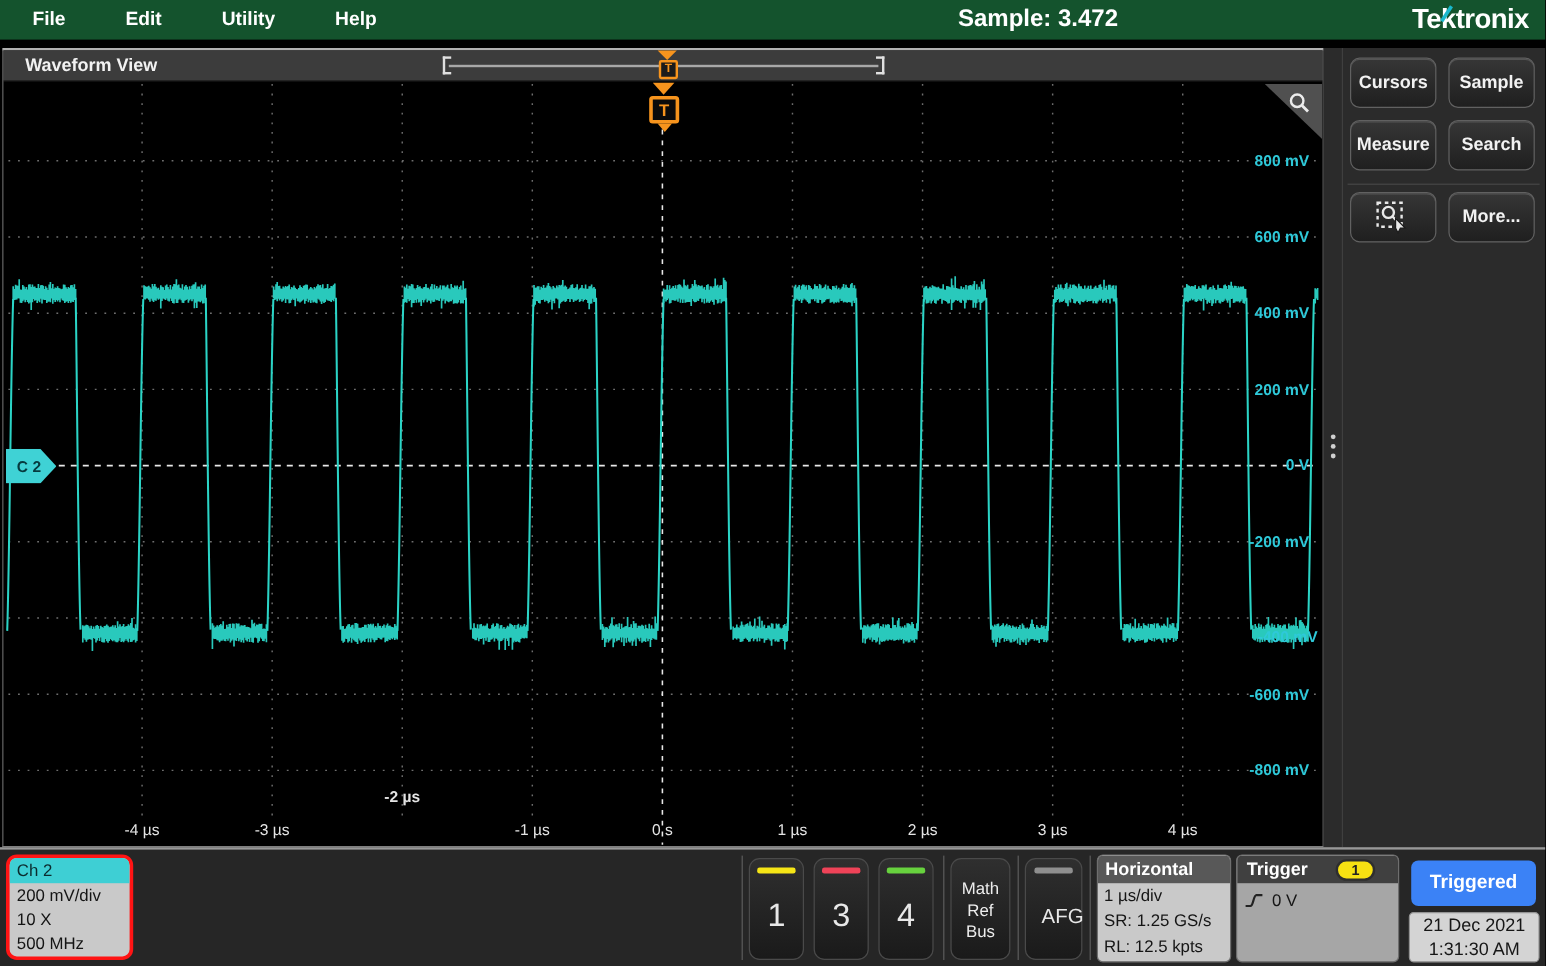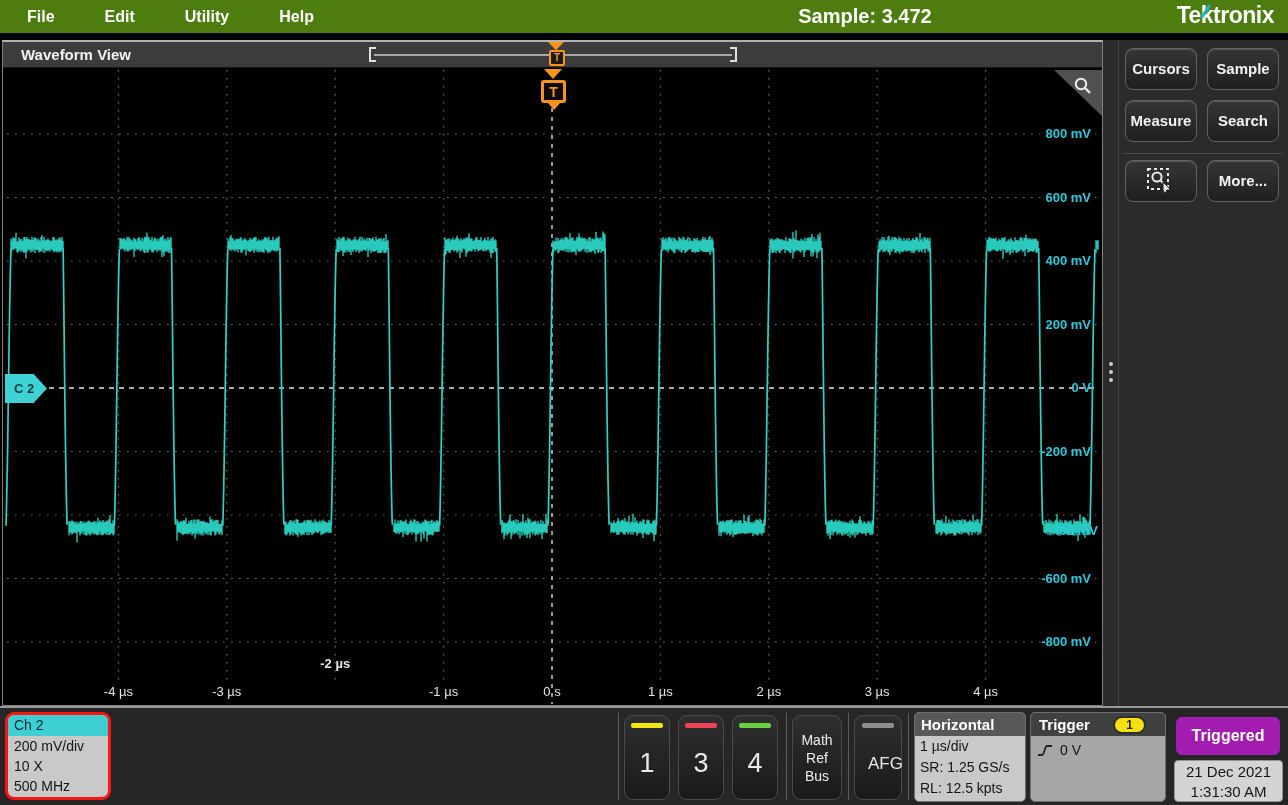--- a/index.html
+++ b/index.html
@@ -1,20 +1,20 @@
 <!DOCTYPE html>
 <html><head>
 <meta charset="utf-8">
 <style>
   html,body{margin:0;padding:0;background:#000;}
   *{box-sizing:border-box;font-family:"Liberation Sans", sans-serif;}
   #app{position:relative;width:1288px;height:805px;background:#000;overflow:hidden;}
 
   
-  #menubar{position:absolute;left:0;top:0;width:1288px;height:33px;background:#4d7c0f;}
+  #menubar{position:absolute;left:0;top:0;width:1288px;height:33px;background:#14532d;}
   #menu-items{position:absolute;left:27px;top:0;height:33px;display:flex;gap:50px;align-items:center;}
   .menu-item{color:#fff;font-size:16px;font-weight:700;cursor:default;}
   #sample-readout{position:absolute;left:770px;top:0;width:190px;height:33px;line-height:33px;text-align:center;color:#fff;font-size:20px;font-weight:700;}
   #brand{position:absolute;right:14px;top:2px;color:#fff;font-size:23px;font-weight:800;letter-spacing:-0.5px;}
   #brand .k{position:relative;display:inline-block;}
   #brand .k::after{content:"";position:absolute;left:3px;top:2px;width:3px;height:15px;background:#19b8cc;transform:rotate(33deg);}
 
   
   #wave-panel{position:absolute;left:2px;top:40px;width:1101px;height:666px;background:#000;border:1px solid #7f7f7f;border-top:2px solid #b2b2b2;}
   #wave-header{position:absolute;left:0;top:0;right:0;height:26px;background:#3c3c3c;border-bottom:1px solid #141414;}
@@ -212,19 +212,19 @@
       <div id="trig-head">Trigger</div>
       <div id="trig-badge">1</div>
       <div id="trig-body">
         <svg width="16" height="13">
           <path d="M1 11 L5 11 C7.5 11 7.5 2 10 2 L15 2" fill="none" stroke="#222" stroke-width="1.8"></path>
         </svg>
         <span>0 V</span>
       </div>
     </div>
 
-    <div id="triggered-btn" style="background: #a21caf;">Triggered</div>
+    <div id="triggered-btn" style="background: #3b82f6;">Triggered</div>
     <div id="datetime-box">
       <div>21 Dec 2021</div>
       <div>1:31:30 AM</div>
     </div>
   </div>
 </div>
 
 </body></html>

